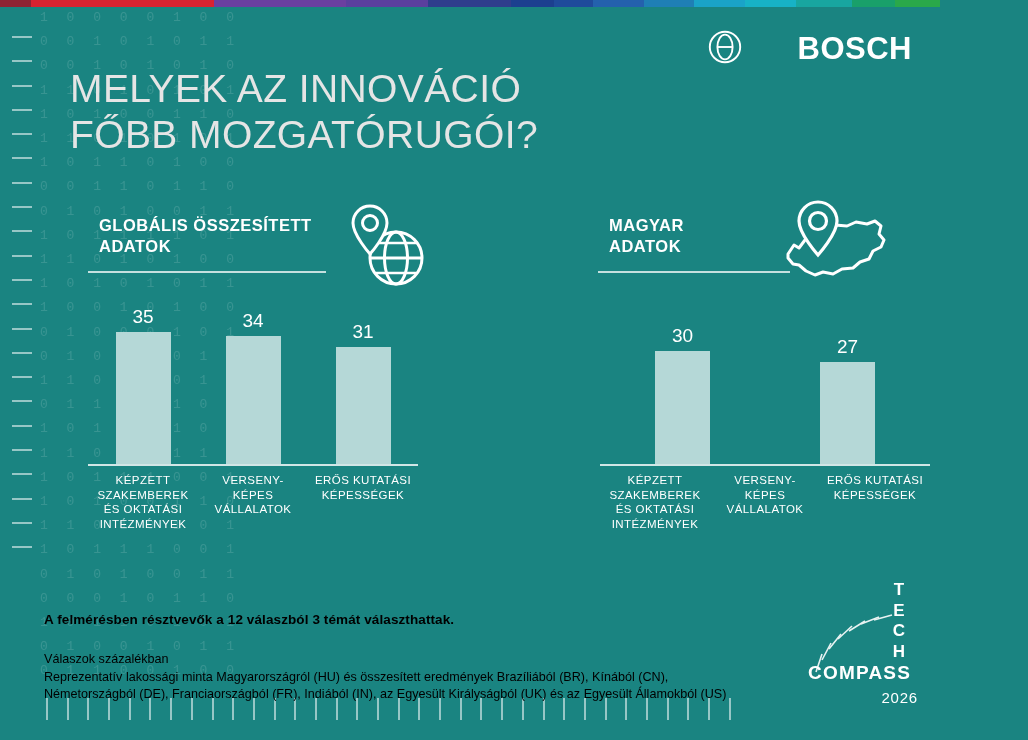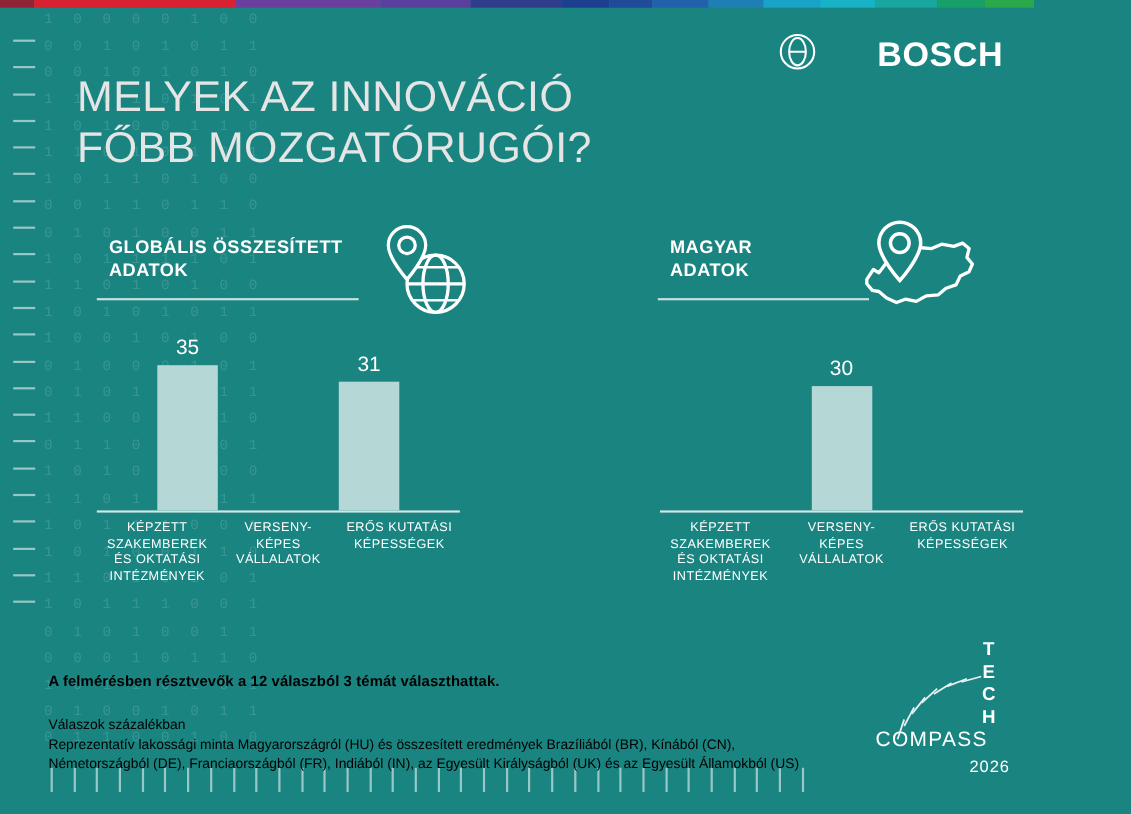--- a/index.html
+++ b/index.html
@@ -68,21 +68,21 @@
   
   .foot{position:absolute;left:44px;top:612px;z-index:4;color:#000000;}
   .foot .lead{font-size:13.5px;font-weight:bold;letter-spacing:.1px;}
   .foot .notes{margin-top:24px;font-size:12.6px;line-height:17.5px;}
   .foot .notes div{white-space:nowrap;}
 
   
   .compass{position:absolute;right:16px;bottom:32px;width:128px;height:128px;z-index:4;color:#fff;}
   .compass .tech{position:absolute;right:18px;top:0px;display:flex;flex-direction:column;
       align-items:center;font-size:17px;font-weight:bold;line-height:20.5px;letter-spacing:1px;}
-  .compass .cname{position:absolute;left:0;bottom:24px;font-size:19px;letter-spacing:1.2px;font-weight:400;}
+  .compass .cname{position:absolute;left:12px;bottom:24px;font-size:19px;letter-spacing:1.2px;font-weight:700;}
   .compass .cyear{position:absolute;right:6px;bottom:2px;font-size:15px;letter-spacing:.8px;}
   .compass svg{position:absolute;left:0;top:0;}
 </style>
 </head>
 <body>
 
 <div class="stage">
 
   <div class="topbar">
       <span style="background: rgb(142, 36, 52); width: 38px;"></span>
@@ -244,20 +244,24 @@
     </div>
   </div>
 
   <div class="chart chart-left">
     <div class="plot">
         <div class="col">
           <div class="val">35</div>
           <div class="bar" style="height: 132px; background: rgb(181, 216, 215);"></div>
         </div>
         <div class="col">
+          <div class="val">34</div>
+          <div class="bar" style="height: 128.229px; background: rgb(181, 216, 215);"></div>
+        </div>
+        <div class="col">
           <div class="val">31</div>
           <div class="bar" style="height: 116.914px; background: rgb(181, 216, 215);"></div>
         </div>
       </div>
     <div class="axis"></div>
     <div class="cats">
         <div class="cat">KÉPZETT
 SZAKEMBEREK
 ÉS OKTATÁSI
 INTÉZMÉNYEK</div>
@@ -267,20 +271,24 @@
         <div class="cat">ERŐS KUTATÁSI
 KÉPESSÉGEK</div>
       </div>
   </div>
 
   <div class="chart chart-right">
     <div class="plot">
         <div class="col">
           <div class="val">30</div>
           <div class="bar" style="height: 113.143px; background: rgb(181, 216, 215);"></div>
+        </div>
+        <div class="col">
+          <div class="val">27</div>
+          <div class="bar" style="height: 101.829px; background: rgb(181, 216, 215);"></div>
         </div>
       </div>
     <div class="axis"></div>
     <div class="cats">
         <div class="cat">KÉPZETT
 SZAKEMBEREK
 ÉS OKTATÁSI
 INTÉZMÉNYEK</div>
         <div class="cat">VERSENY-
 KÉPES

